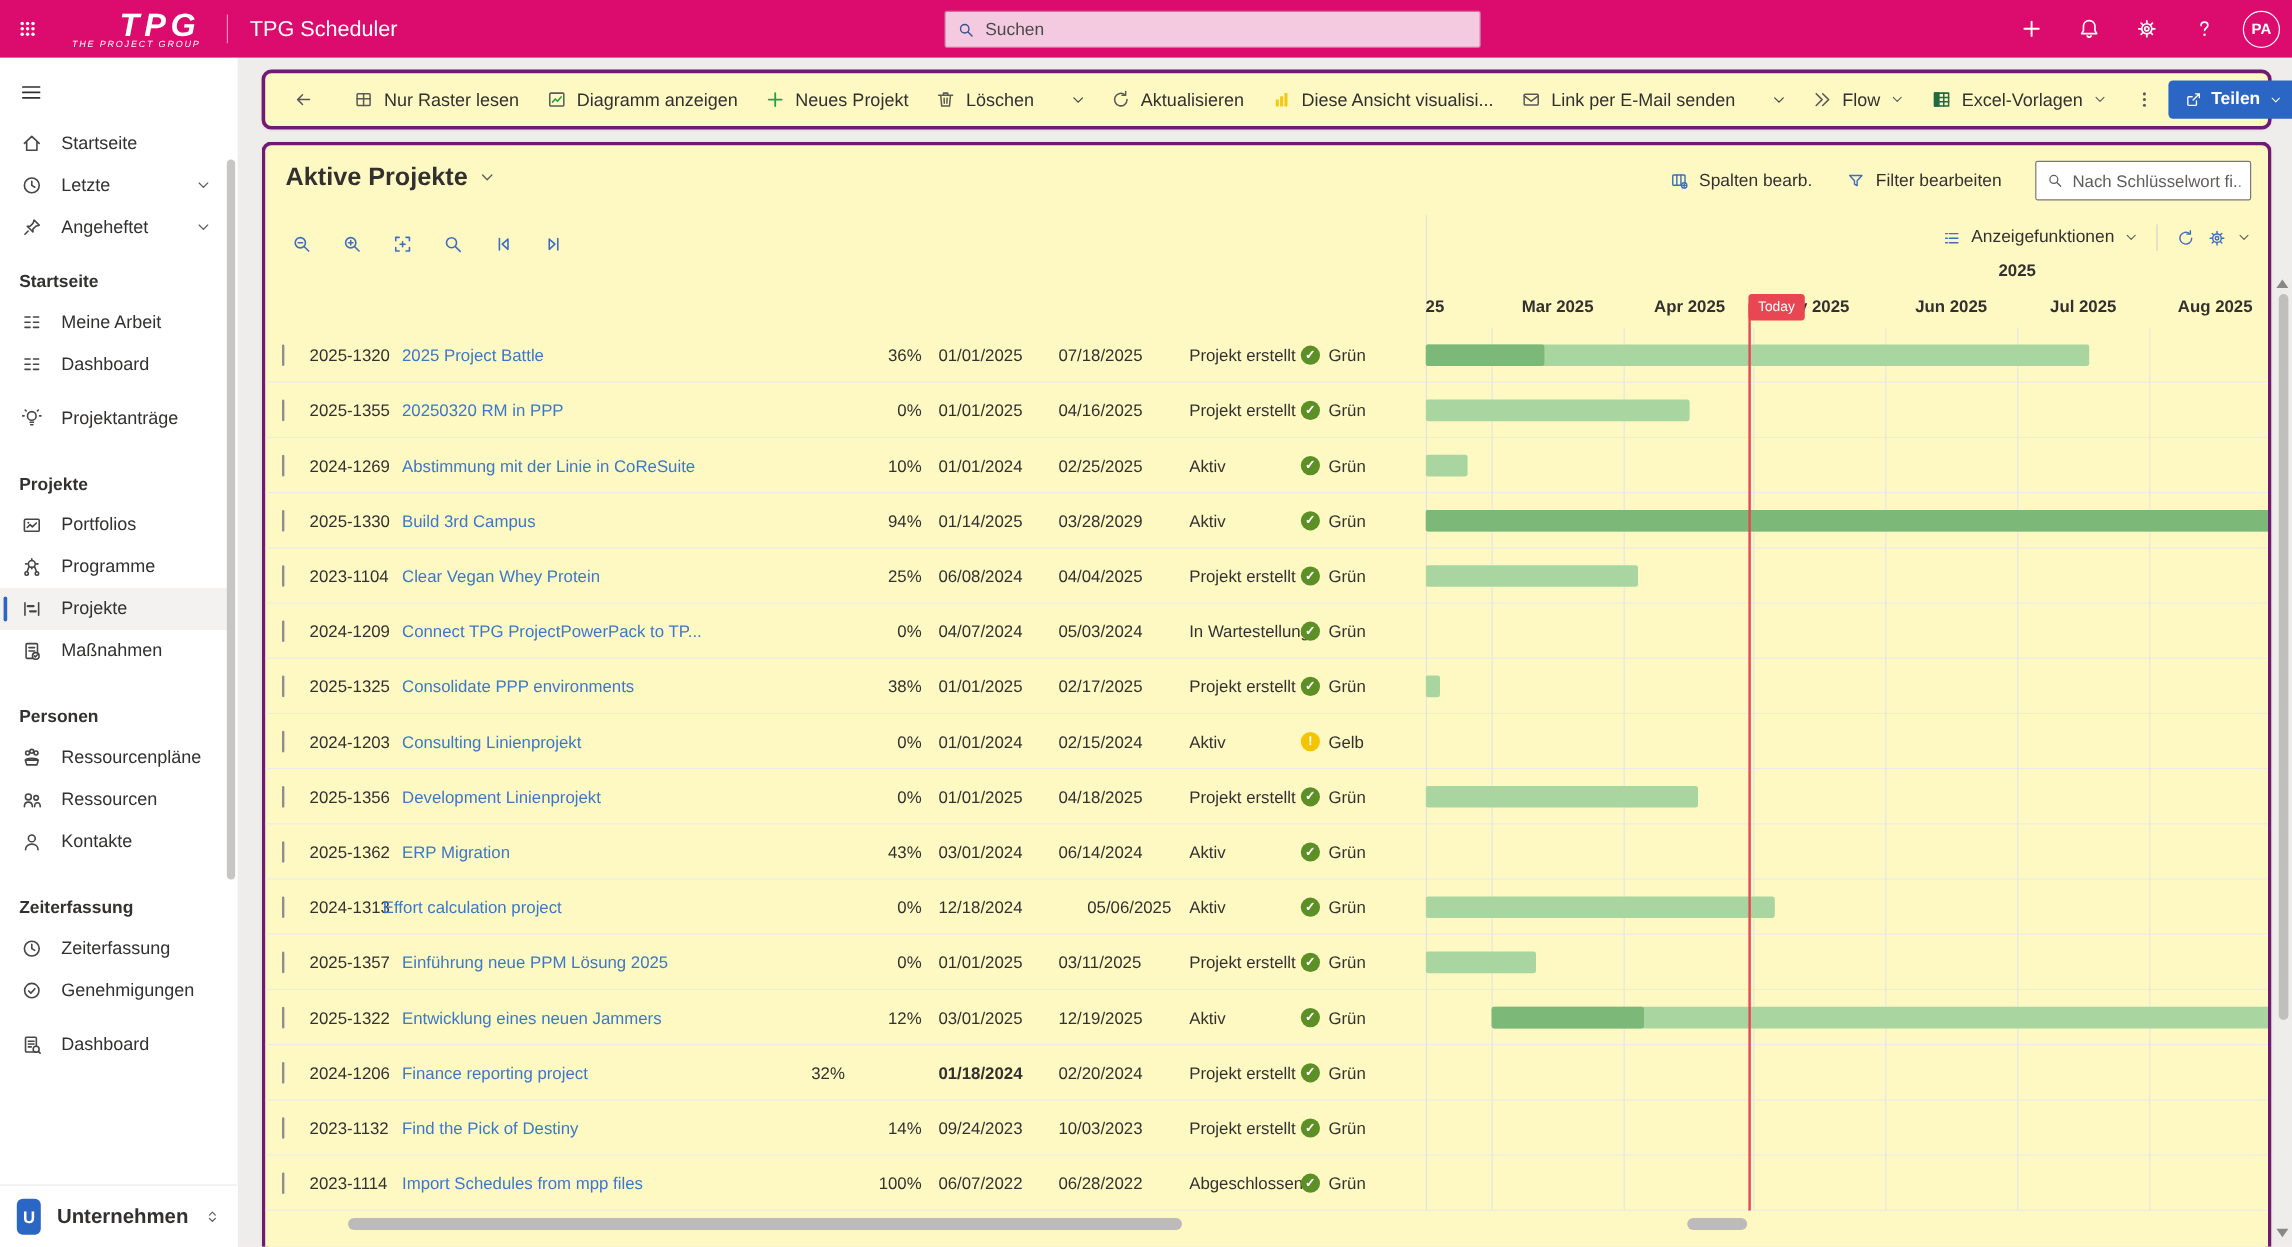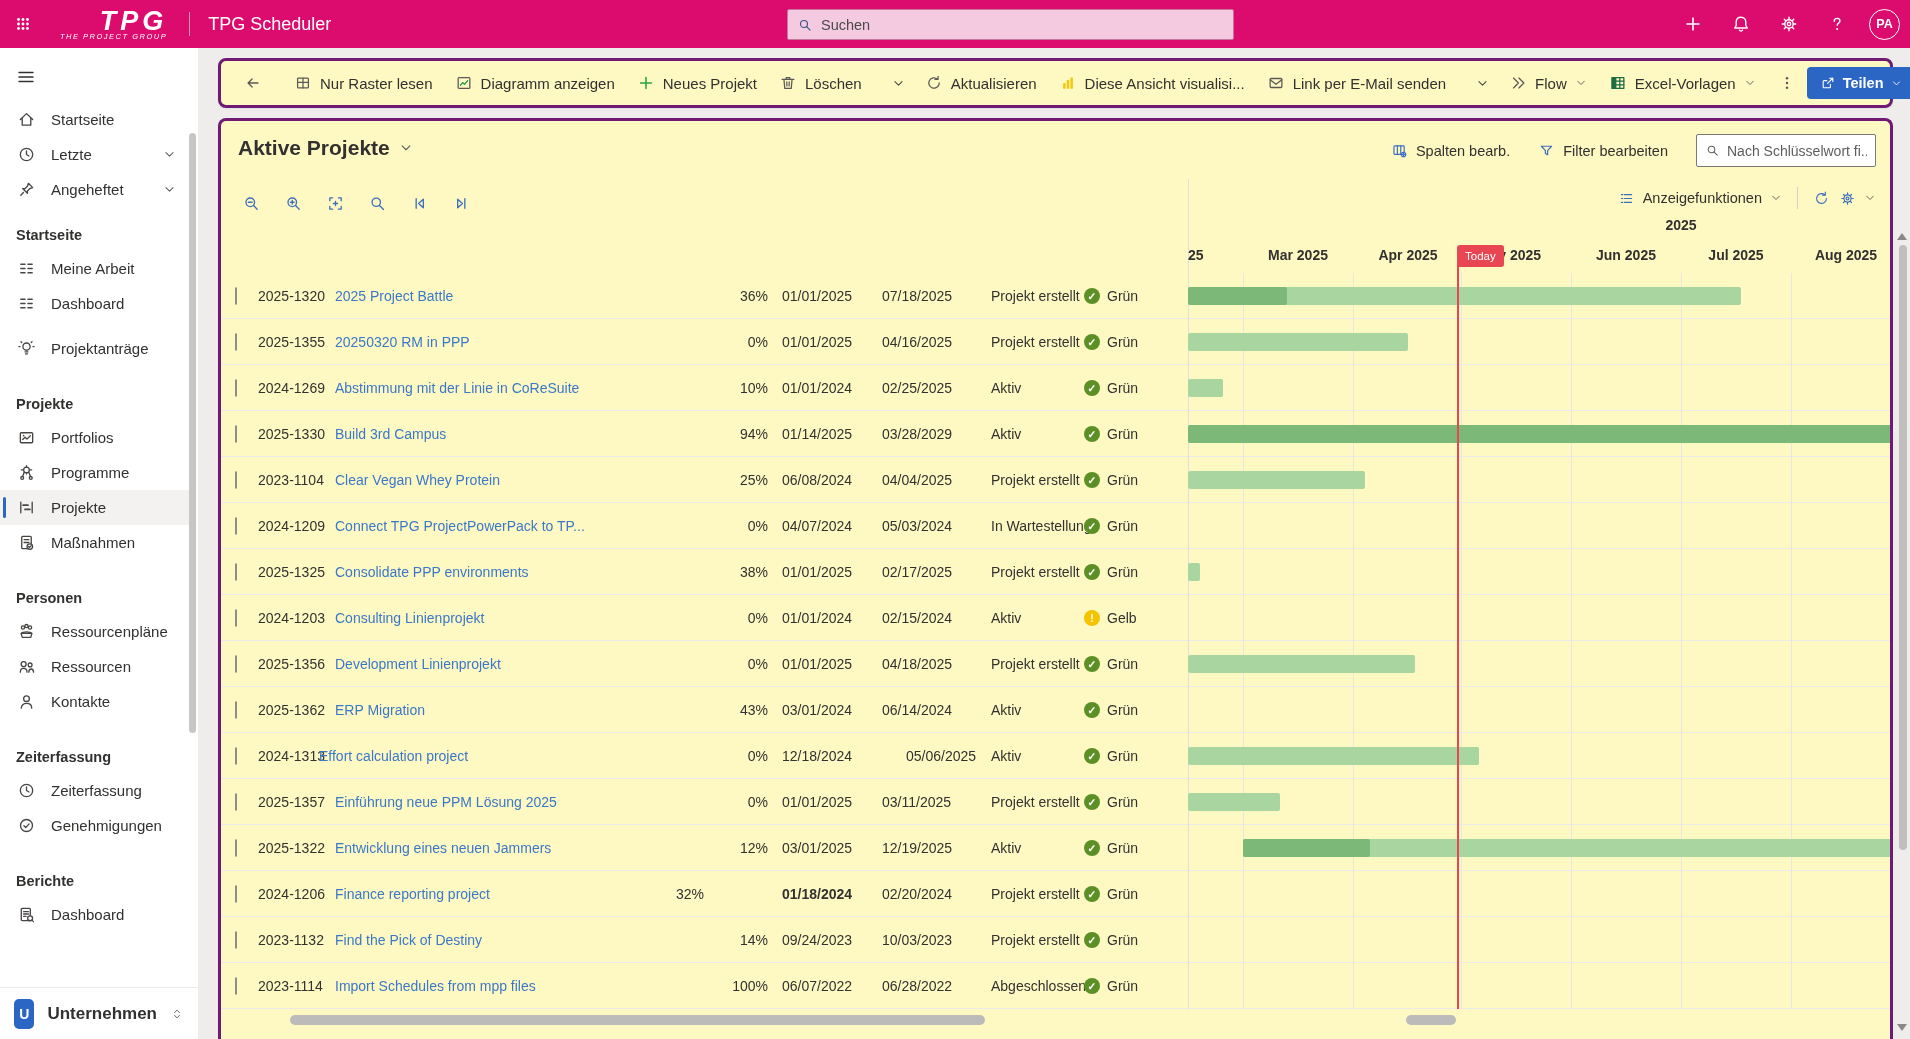--- a/index.html
+++ b/index.html
@@ -362,21 +362,20 @@
       <div class="nav-item">
         <span class="ic">
           <svg viewBox="0 0 20 20" fill="none" stroke="currentColor" stroke-width="1.4" stroke-linecap="round" stroke-linejoin="round">
             <circle cx="10" cy="10" r="6.3"></circle>
             <path d="M7.3 10.3l1.9 1.9 3.5-3.9"></path>
           </svg>
         </span>
         <span>Genehmigungen</span>
       </div>
       <div class="nav-gap"></div>
-      <div class="nav-section">Berichte</div>
       <div class="nav-item">
         <span class="ic">
           <svg viewBox="0 0 20 20" fill="none" stroke="currentColor" stroke-width="1.4" stroke-linecap="round" stroke-linejoin="round">
             <rect x="4.5" y="3.5" width="9.5" height="13" rx="1"></rect>
             <path d="M7 7h5M7 9.5h5M7 12h2.5"></path>
             <circle cx="13.8" cy="14" r="2.6" fill="#fff"></circle>
             <path d="M15.7 15.9 17.3 17.5"></path>
           </svg>
         </span>
         <span>Dashboard</span>

